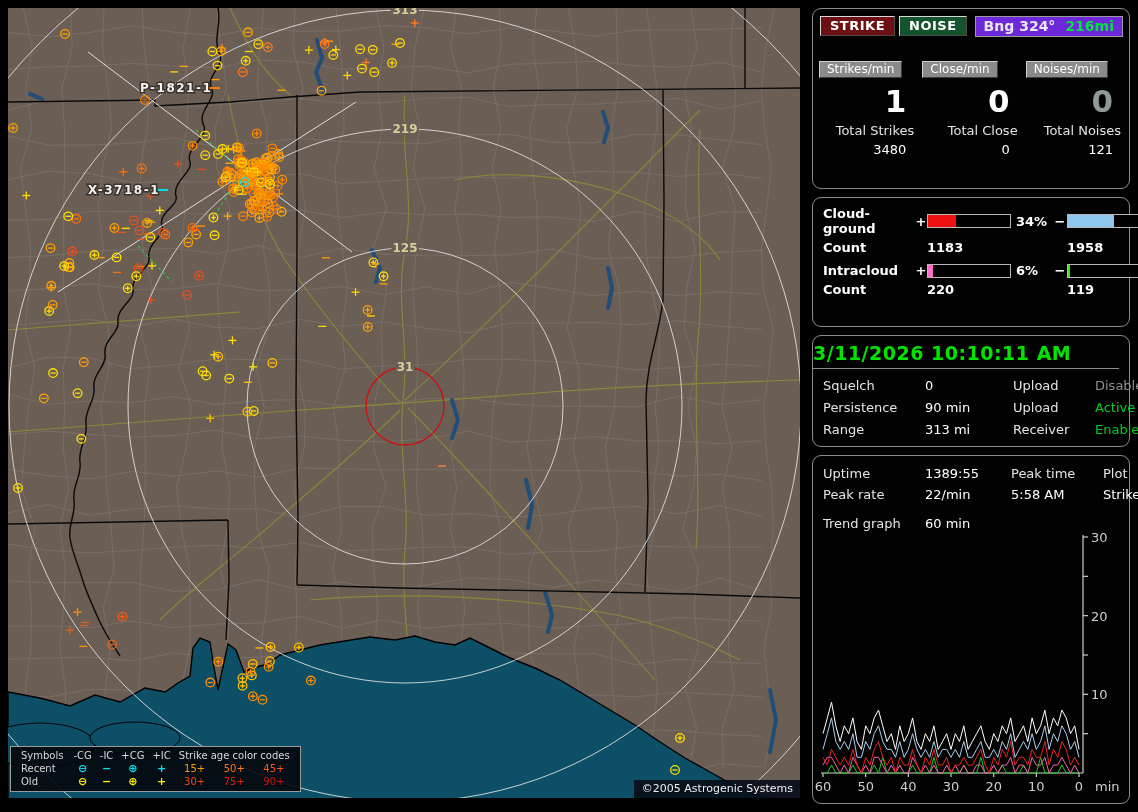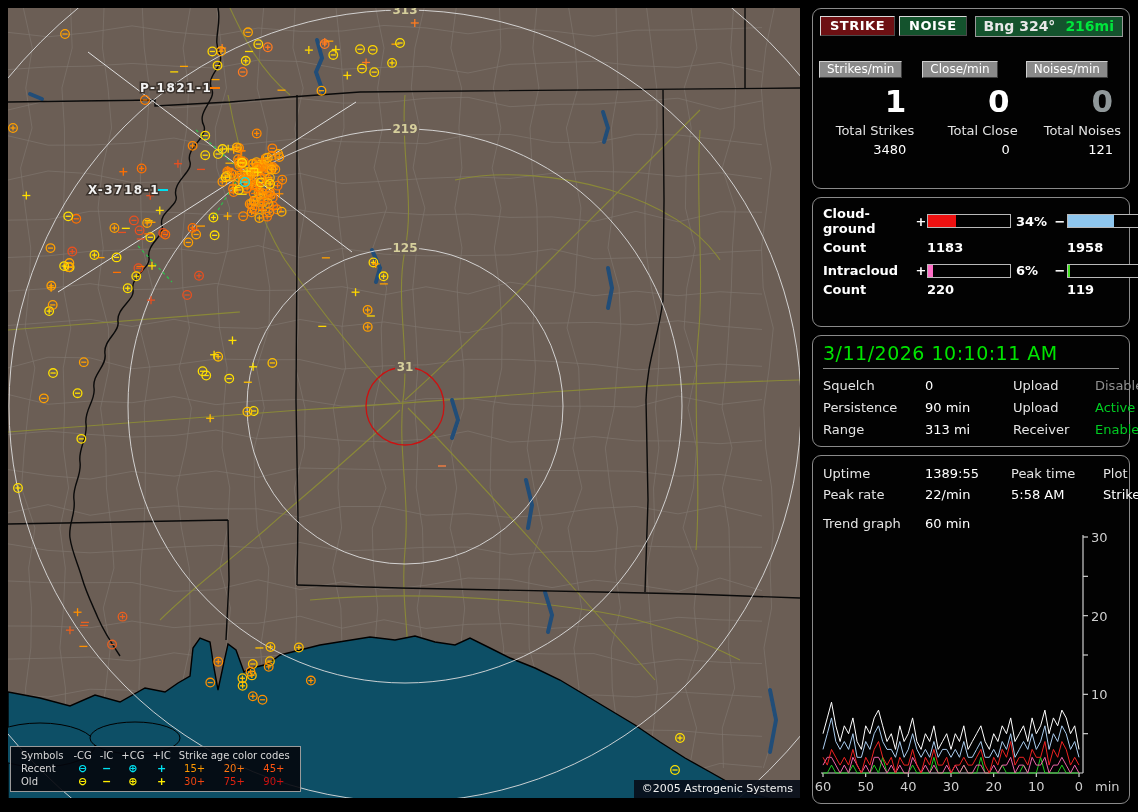--- a/index.html
+++ b/index.html
@@ -21,21 +21,21 @@
   .pbox{position:absolute;left:812px;width:318px;background:#020202;border:1px solid #8a8a8a;
         border-radius:9px;box-sizing:border-box;font-size:13px;}
   #box-rates{top:8px;height:181px;}
   #box-dist{top:197px;height:130px;}
   #box-status{top:335px;height:112px;}
   #box-stats{top:455px;height:349px;}
   .btn{display:inline-block;font-weight:bold;font-size:13px;color:#fff;
        padding:1px 9px 2px 9px;border:1px solid;border-color:#d8d8d8 #4a4a4a #4a4a4a #d8d8d8;}
   .btn-strike{background:#6d1013;margin:7px 4px 0 7px;letter-spacing:.5px;}
   .btn-noise{background:#14532d;letter-spacing:.5px;}
-  .bng-badge{position:absolute;right:6px;top:7px;background:#14532d;border:1px solid #9a9a9a;
+  .bng-badge{position:absolute;right:6px;top:7px;background:#6d28d9;border:1px solid #9a9a9a;
        padding:1px 8px 2px 8px;font-weight:bold;font-size:14px;}
   .bng-badge .mi{color:#00e53c;margin-left:10px;}
   .rate-grid{position:absolute;left:6px;right:6px;top:52px;display:grid;grid-template-columns:1fr 1fr 1fr;column-gap:6px;}
   .rate-col{text-align:right;}
   .rate-col .btn-sm{display:inline-block;float:left;background:#8a8a8a;color:#fff;font-size:12px;
        padding:0 7px 1px 7px;border:1px solid;border-color:#cfcfcf #3d3d3d #3d3d3d #cfcfcf;}
   .rate-val{clear:both;font-size:31px;font-weight:bold;color:#fff;line-height:34px;padding:6px 10px 2px 0;}
   .rate-val.dimmed{color:#90989a;}
   .total-label{font-size:13px;color:#e2e2e2;padding:3px 2px 0 0;}
   .total-val{font-size:13px;color:#fff;padding:4px 10px 0 0;}
@@ -45,21 +45,21 @@
        margin:8px 4px 0 10px;}
   .dist-row .dname{font-weight:bold;color:#fff;}
   .dist-row .sign{font-weight:bold;color:#fff;text-align:center;}
   .gauge{height:12px;border:1px solid #b8b8b8;background:#000;position:relative;}
   .gauge .fill{position:absolute;left:0;top:0;bottom:0;}
   .pct{font-weight:bold;color:#fff;padding-left:5px;}
   .count-row{display:grid;grid-template-columns:92px 12px 84px 42px 14px 84px 40px;margin:4px 4px 0 10px;}
   .count-row .cname{font-weight:bold;color:#fff;}
   .count-row .cval{font-weight:bold;color:#fff;}
   
-  #datetime{color:#00e400;font-weight:normal;font-size:19px;margin:6px 10px 0 10px;
+  #datetime{color:#00e400;font-weight:bold;font-size:19px;margin:6px 10px 0 0;
       border-bottom:1px solid #8a8a8a;padding-bottom:4px;letter-spacing:.5px;}
   .status-grid{display:grid;grid-template-columns:102px 88px 82px auto;margin:9px 10px 16px 10px;row-gap:7px;font-size:13px;}
   .lbl{color:#e4e4e4;} .val{color:#fff;}
   .dim{color:#8f8f8f;} .grn{color:#00cc22;}
   
   .stats-grid{display:grid;grid-template-columns:102px 86px 92px auto;margin:10px 10px 0 10px;row-gap:6px;font-size:13px;}
   .trend-row{display:grid;grid-template-columns:102px auto;margin:14px 10px 0 10px;font-size:13px;}
   #trend-svg{position:absolute;left:2px;bottom:4px;}
 </style>
 </head>
@@ -795,21 +795,21 @@
         <td>+IC</td>
         <td colspan="3">Strike age color codes</td>
       </tr>
       <tr id="legend-row-0">
             <td class="lg-label">Recent</td>
             <td class="sym" style="color: rgb(0, 226, 242);">⊖</td>
             <td class="sym" style="color: rgb(0, 226, 242);">−</td>
             <td class="sym" style="color: rgb(0, 226, 242);">⊕</td>
             <td class="sym" style="color: rgb(0, 226, 242);">+</td>
             <td class="" style="color: rgb(255, 153, 0);">15+</td>
-            <td class="" style="color: rgb(255, 119, 17);">20+</td>
+            <td class="" style="color: rgb(255, 119, 17);">50+</td>
             <td class="" style="color: rgb(255, 85, 17);">45+</td>
           </tr>
       <tr id="legend-row-1">
             <td class="lg-label">Old</td>
             <td class="sym" style="color: rgb(255, 238, 0);">⊖</td>
             <td class="sym" style="color: rgb(255, 238, 0);">−</td>
             <td class="sym" style="color: rgb(255, 238, 0);">⊕</td>
             <td class="sym" style="color: rgb(255, 238, 0);">+</td>
             <td class="" style="color: rgb(238, 68, 17);">30+</td>
             <td class="" style="color: rgb(221, 34, 17);">75+</td>

